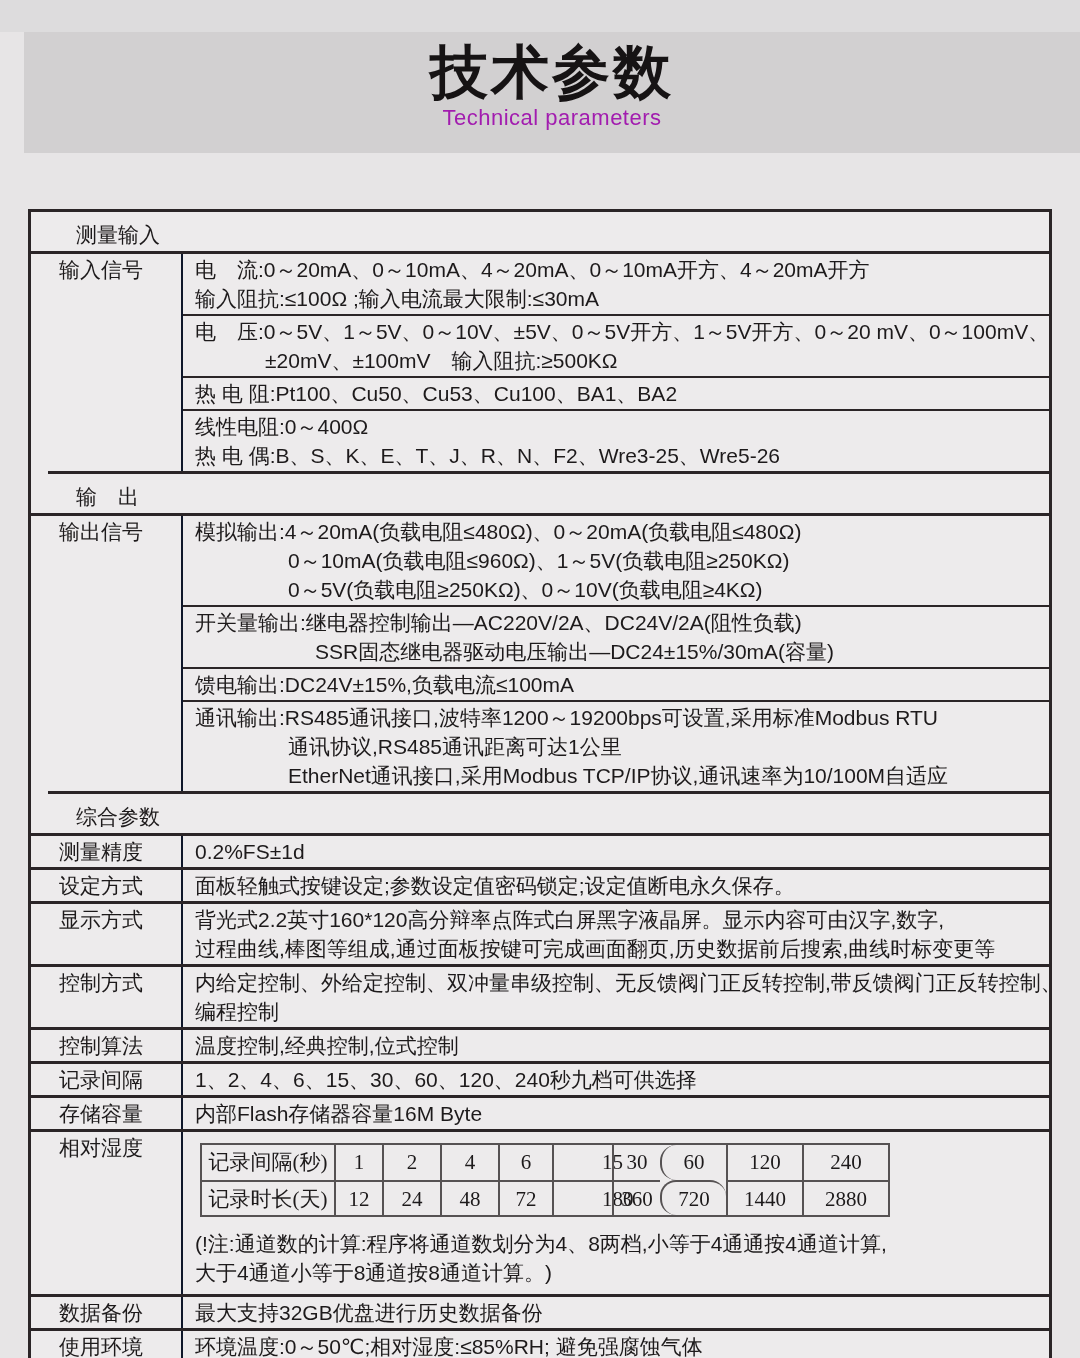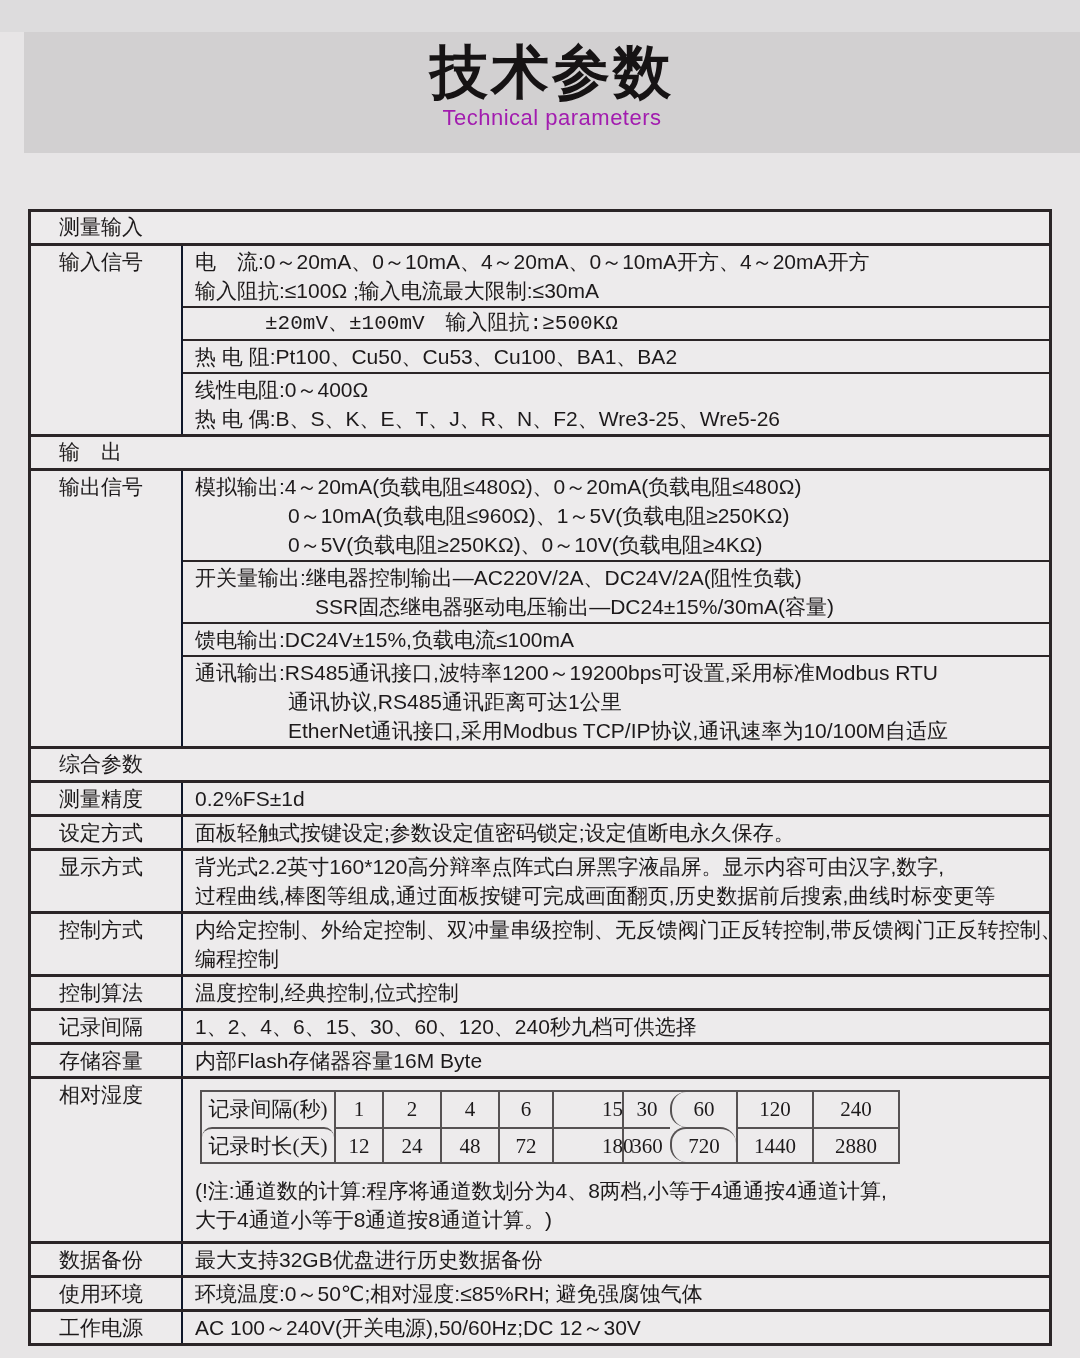--- a/index.html
+++ b/index.html
@@ -22,53 +22,54 @@
     font-size:22px; color:#a21caf; letter-spacing:0.5px; margin-top:1px;
   }
   .spec-table {
     margin:56px 28px 0 28px;
     border:3px solid #2b2527;
     background:#edebec;
     font-size:21px;
     line-height:29px;
   }
   .sec-row {
-    padding:0 0 2px 28px;
+    padding:8px 0 2px 28px;
     border-top:3px solid #2b2527;
+    margin-left:17px;
   }
   .spec-table > div:first-child { border-top:none; }
   .data-row { display:flex; border-top:3px solid #2b2527; }
   .label-col {
     flex:0 0 152px; padding:1px 0 1px 28px;
     border-right:2px solid #0f172a;
   }
   .content-col { flex:1; min-width:0; }
   .content-col.pad, .sub { padding:1px 0 1px 12px; }
   .sub + .sub { border-top:2px solid #2b2527; }
   .line { white-space:nowrap; }
-  .ind-a { padding-left:70px;font-family:Liberation Mono, monospace; }
+  .ind-a { padding-left:70px; }
   .ind-b { padding-left:93px; }
   .ind-c { padding-left:120px; }
   
   .mini-table {
     display:inline-block;
     border:2px solid #565253;
     margin:10px 0 8px 5px;
     font-family:"Liberation Serif","DejaVu Serif",serif;
     background:#edebec;
   }
   .mini-row { display:flex; }
   .mini-row + .mini-row .mini-cell { border-top:2px solid #565253; }
   .mini-cell {
     height:35px; line-height:35px; text-align:center;
     border-left:2px solid #565253; font-size:21px; white-space:nowrap;
   }
-  .mini-row .mini-cell:first-child { border-left:none;border-radius:10px; }
+  .mini-row .mini-cell:first-child { border-left:none; }
   .mc0 { width:132px; } .mc1 { width:48px; } .mc2 { width:58px; }
-  .mc3 { width:58px; }  .mc4 { width:54px; } .mc5 { width:70px;padding-left:48px; }
+  .mc3 { width:58px; }  .mc4 { width:54px; } .mc5 { width:60px;padding-left:48px; }
   .mc6 { width:48px; }  .mc7 { width:66px;border-radius:16px; } .mc8 { width:76px; }
   .mc9 { width:86px; }
   .note-block { padding:4px 0 6px 12px; }
 </style>
 </head>
 <body>
 
 <div class="top-strip"></div>
 
 <div class="title-band">
@@ -81,20 +82,21 @@
   <div class="sec-row">测量输入</div>
 
   <div class="data-row">
     <div class="label-col">输入信号</div>
     <div class="content-col">
       <div class="sub">
         <div class="line">电　流:0～20mA、0～10mA、4～20mA、0～10mA开方、4～20mA开方</div>
         <div class="line">输入阻抗:≤100Ω ;输入电流最大限制:≤30mA</div>
       </div>
       <div class="sub">
+        <div class="line">电　压:0～5V、1～5V、0～10V、±5V、0～5V开方、1～5V开方、0～20 mV、0～100mV、</div>
         <div class="line ind-a">±20mV、±100mV　输入阻抗:≥500KΩ</div>
       </div>
       <div class="sub">
         <div class="line">热 电 阻:Pt100、Cu50、Cu53、Cu100、BA1、BA2</div>
       </div>
       <div class="sub">
         <div class="line">线性电阻:0～400Ω</div>
         <div class="line">热 电 偶:B、S、K、E、T、J、R、N、F2、Wre3-25、Wre5-26</div>
       </div>
     </div>

